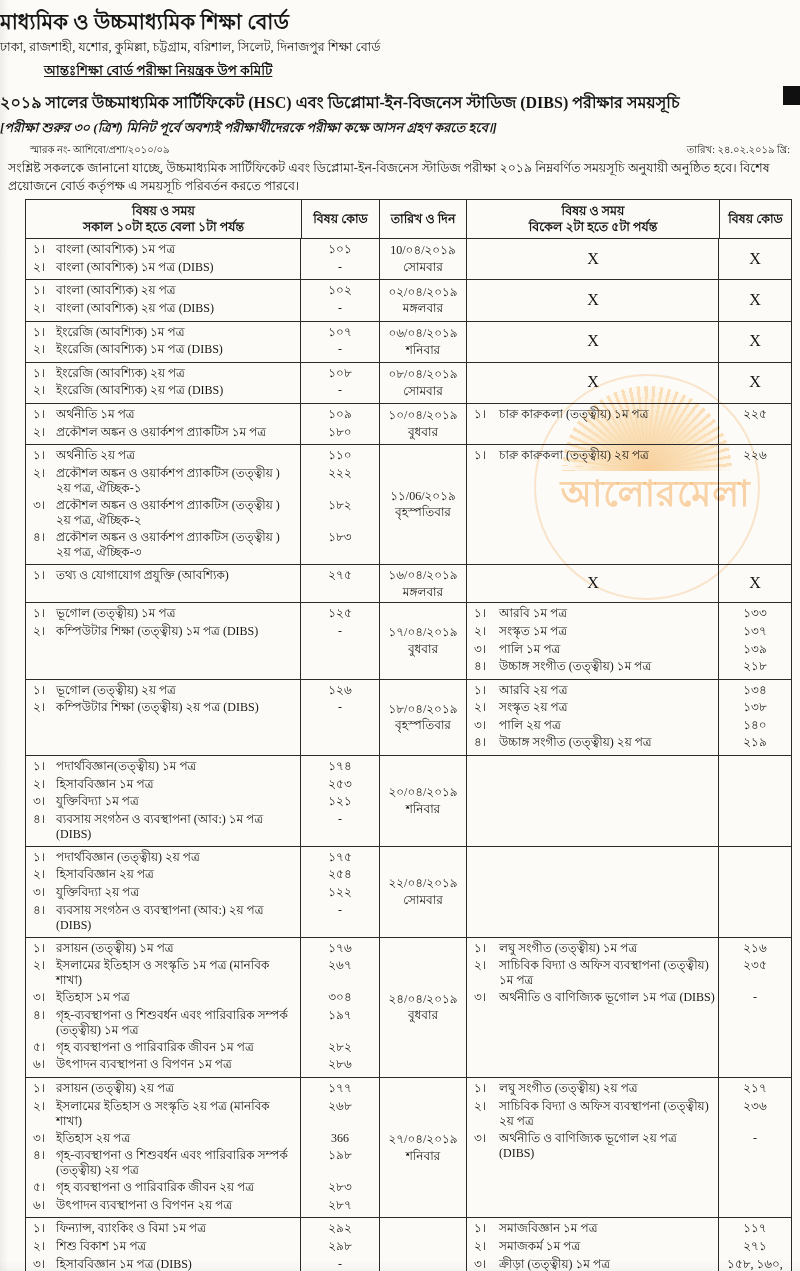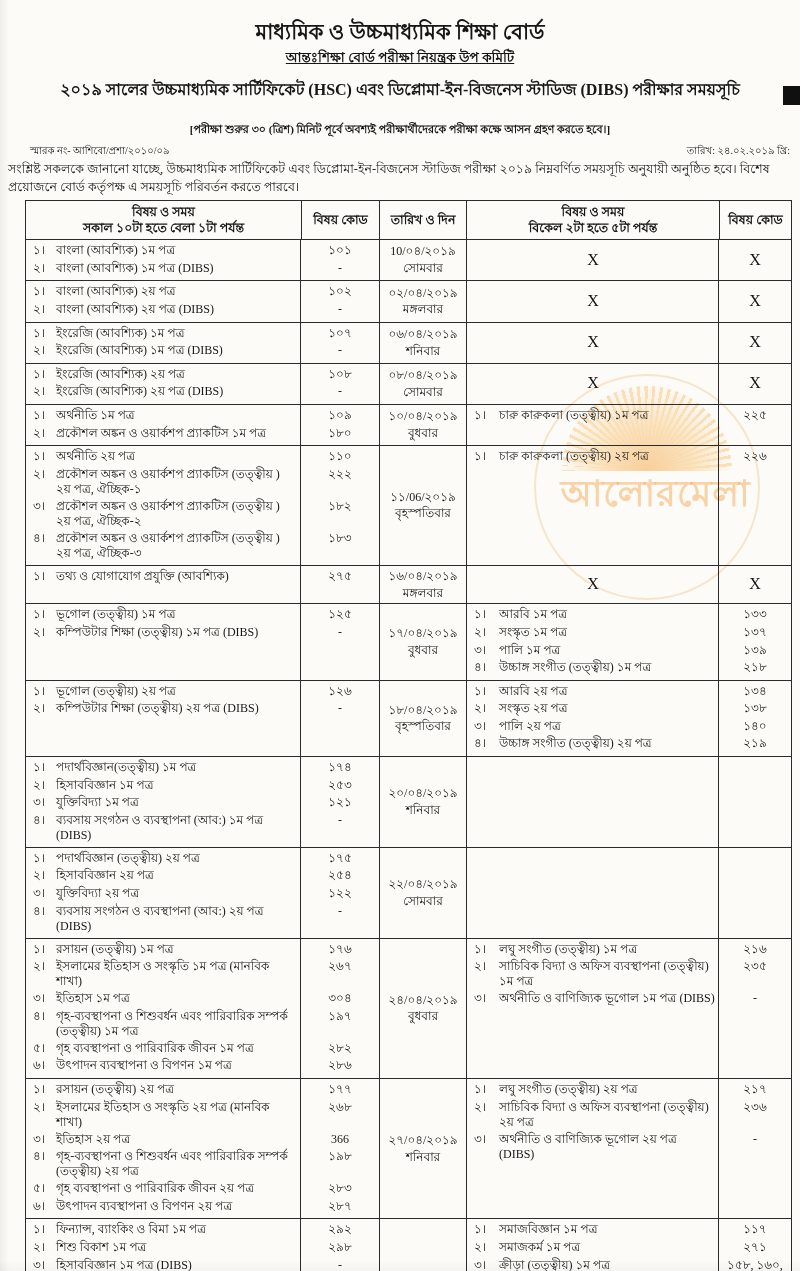--- a/index.html
+++ b/index.html
@@ -9,26 +9,26 @@
     width:800px;height:1271px;
     margin:0 auto;
     background:#fcfbf7;
     background-image:linear-gradient(90deg, rgba(120,120,120,.10) 0, rgba(0,0,0,0) 9px),
                      linear-gradient(0deg, rgba(140,140,140,.07) 0, rgba(0,0,0,0) 10px);
     font-family:"Liberation Serif","DejaVu Serif",serif;
     color:#161616;
     overflow:hidden;
   }
   
-  .hdr{ text-align:center; padding-top:20px; position:relative; z-index:2; }
+  .hdr{ padding-top:10px; position:relative; z-index:2; }
   .board-title{ font-size:21px; font-weight:700; line-height:1.2; }
   .boards-line{ font-size:12.5px; margin-top:3px; }
-  .committee-line{ font-size:13.5px; font-weight:700; text-decoration:underline; margin-top:2px; }
+  .committee-line{ font-size:13.5px; font-weight:700; text-decoration:underline; margin-top:2px;margin-left:44px; }
   .schedule-title{ font-size:16px; font-weight:700; margin-top:7px; }
-  .seat-instruction{ font-size:11px; font-weight:700; margin-top:17px; }
+  .seat-instruction{ font-size:13px; font-weight:700; margin-top:1px;font-style:italic; }
   .memo-row{ display:flex; justify-content:space-between; font-size:10px; padding:3px 10px 0 30px; position:relative; z-index:2;}
   .intro{ font-size:12.5px; line-height:1.42; margin:1px 8px 3px 8px; position:relative; z-index:2;}
   .corner-artifact{ position:absolute; top:86px; right:0; width:17px; height:19px; background:#101010; z-index:3;}
   
   .watermark{ position:absolute; left:540px; top:378px; width:215px; height:160px; z-index:1; pointer-events:none;}
   .wm-ring{ position:absolute; left:-6px; top:-4px; width:222px; height:222px; border-radius:50%;
             border:2px solid rgba(243,186,120,.35);}
   .wm-sun{ position:absolute; left:22px; top:8px; width:170px; height:85px;
            border-radius:170px 170px 0 0; overflow:hidden;
            background:
@@ -69,20 +69,21 @@
   <div class="corner-artifact"></div>
 
   <div class="watermark">
     <div class="wm-ring"></div>
     <div class="wm-sun"></div>
     <div class="wm-text">আলোরমেলা</div>
   </div>
 
   <div class="hdr">
     <div class="board-title">মাধ্যমিক ও উচ্চমাধ্যমিক শিক্ষা বোর্ড</div>
+    <div class="boards-line">ঢাকা, রাজশাহী, যশোর, কুমিল্লা, চট্টগ্রাম, বরিশাল, সিলেট, দিনাজপুর শিক্ষা বোর্ড</div>
     <div class="committee-line">আন্তঃশিক্ষা বোর্ড পরীক্ষা নিয়ন্ত্রক উপ কমিটি</div>
     <div class="schedule-title">২০১৯ সালের উচ্চমাধ্যমিক সার্টিফিকেট (HSC) এবং ডিপ্লোমা-ইন-বিজনেস স্টাডিজ (DIBS) পরীক্ষার সময়সূচি</div>
     <div class="seat-instruction">[পরীক্ষা শুরুর ৩০ (ত্রিশ) মিনিট পূর্বে অবশ্যই পরীক্ষার্থীদেরকে পরীক্ষা কক্ষে আসন গ্রহণ করতে হবে।]</div>
   </div>
 
   <div class="memo-row">
     <span>স্মারক নং- আশিবো/প্রশা/২০১০/০৯</span>
     <span>তারিখ: ২৪.০২.২০১৯ খ্রি:</span>
   </div>
 

